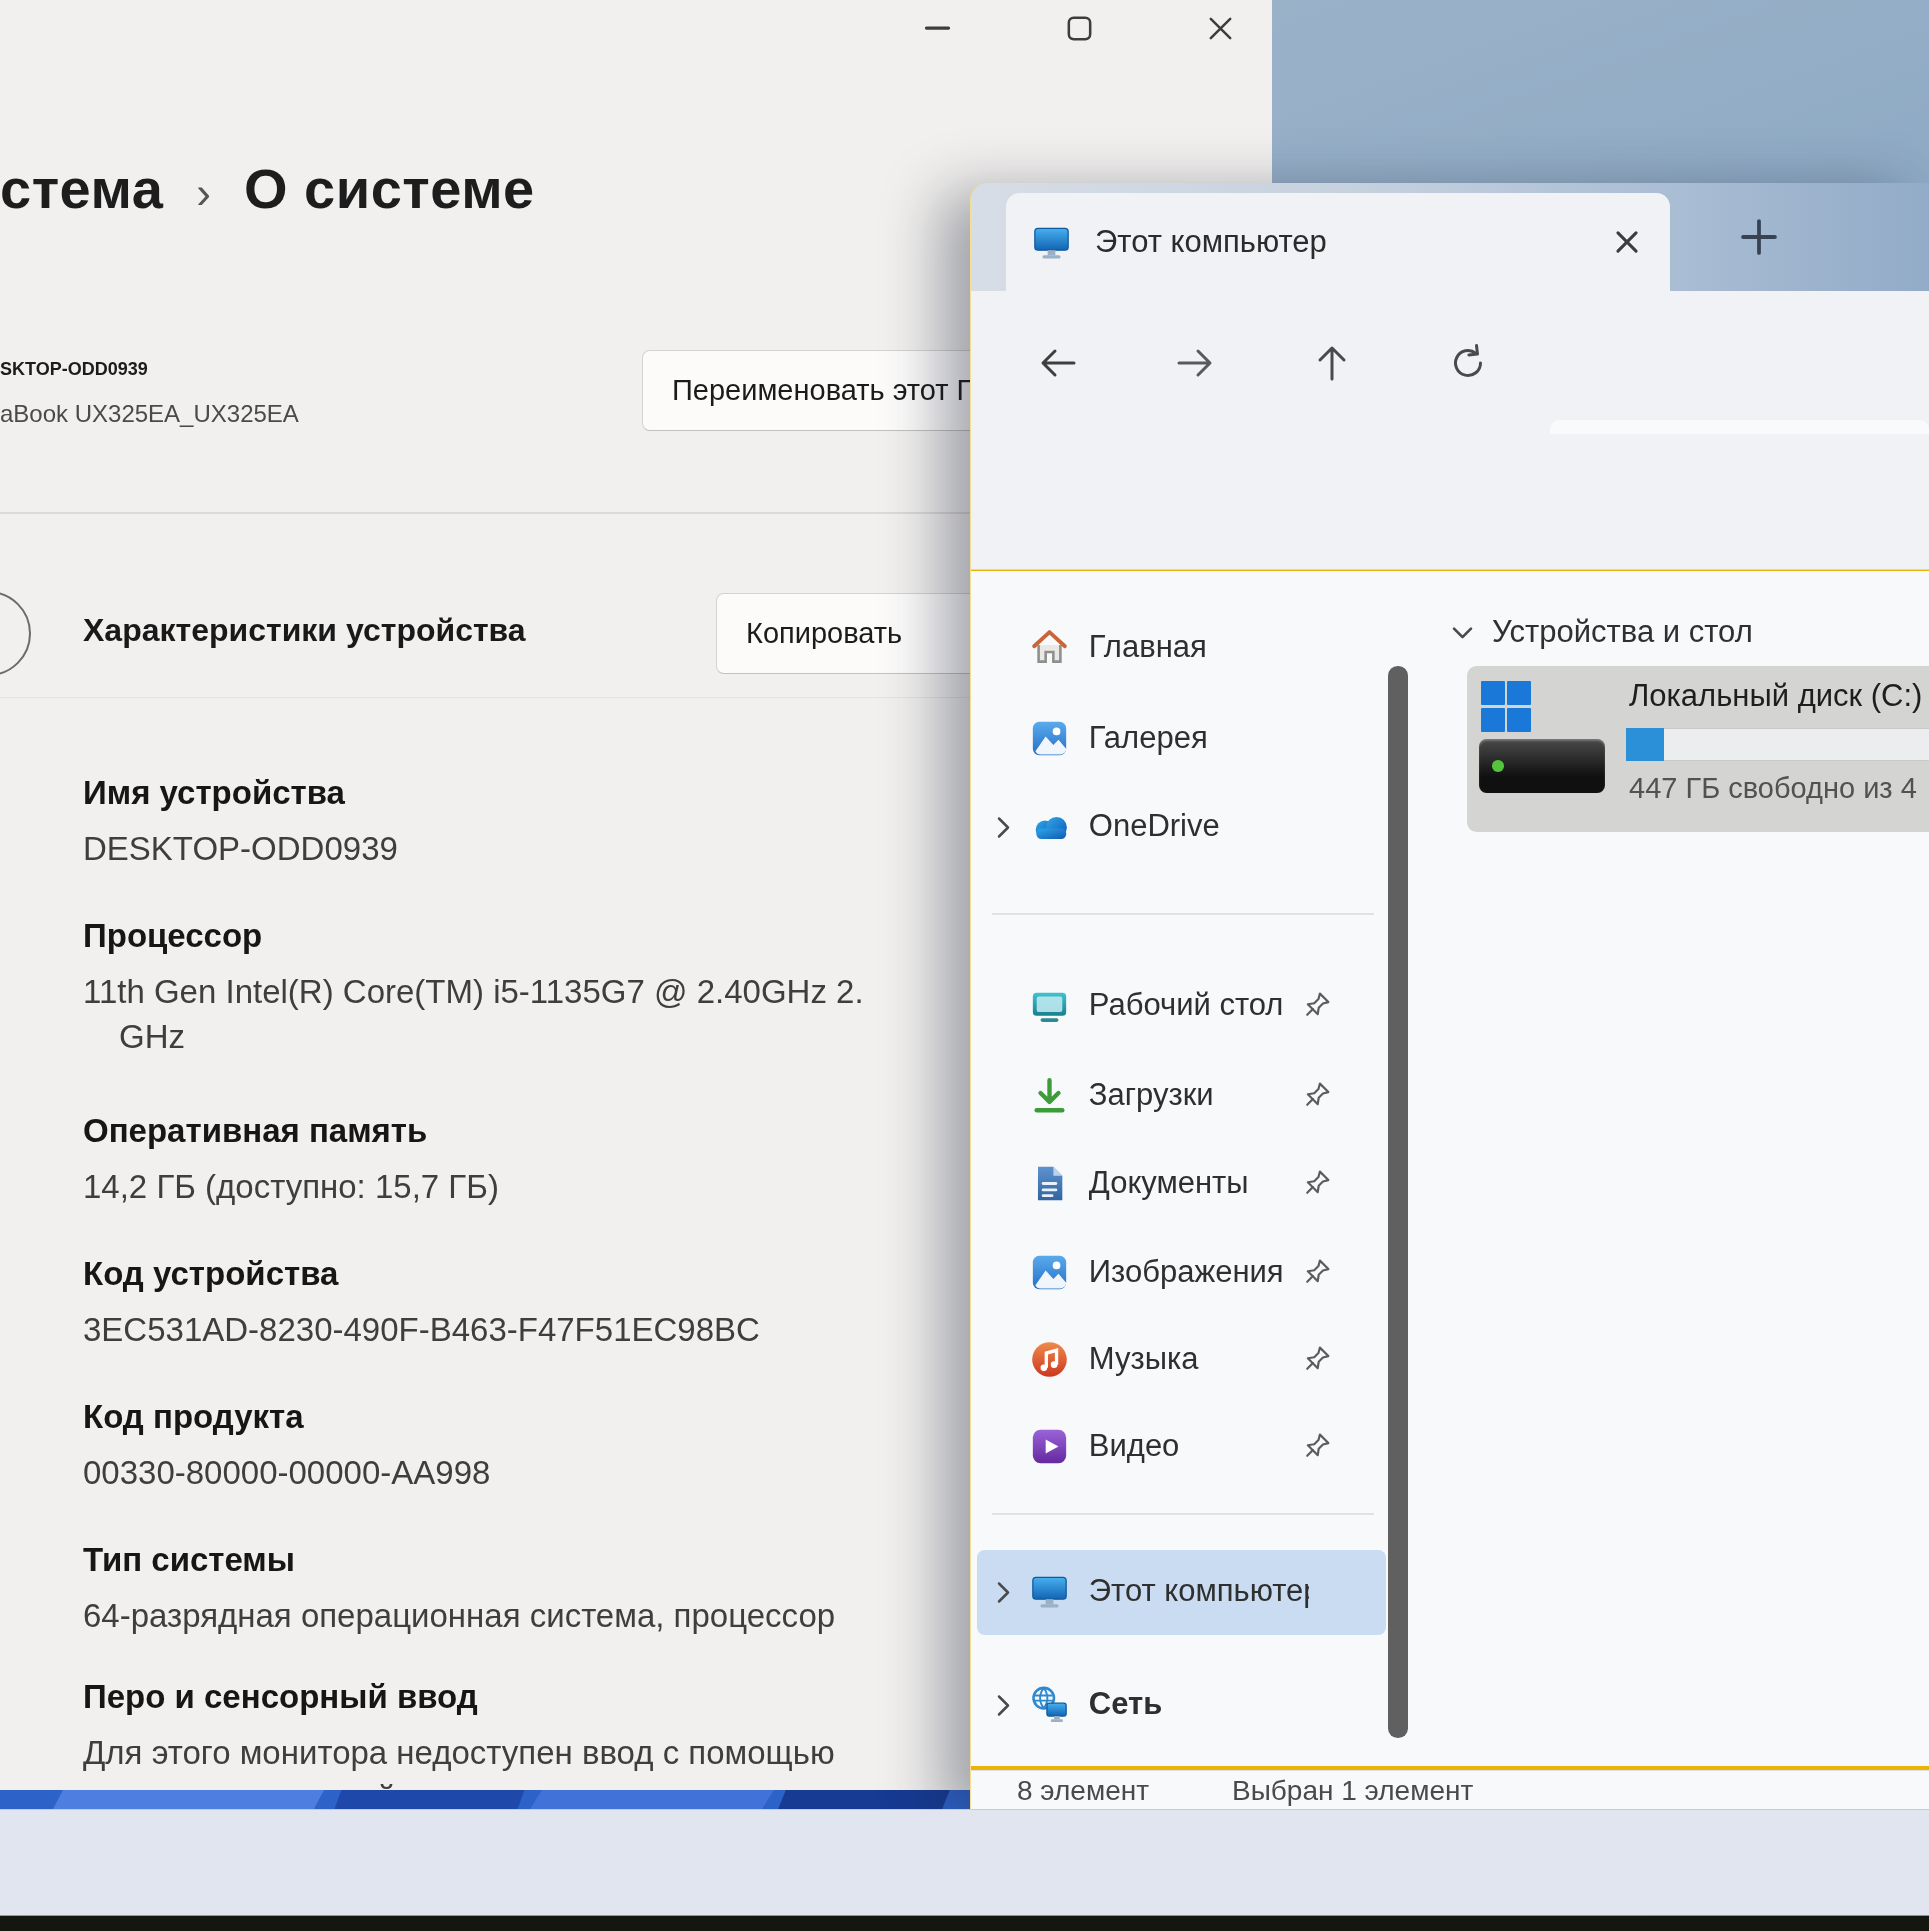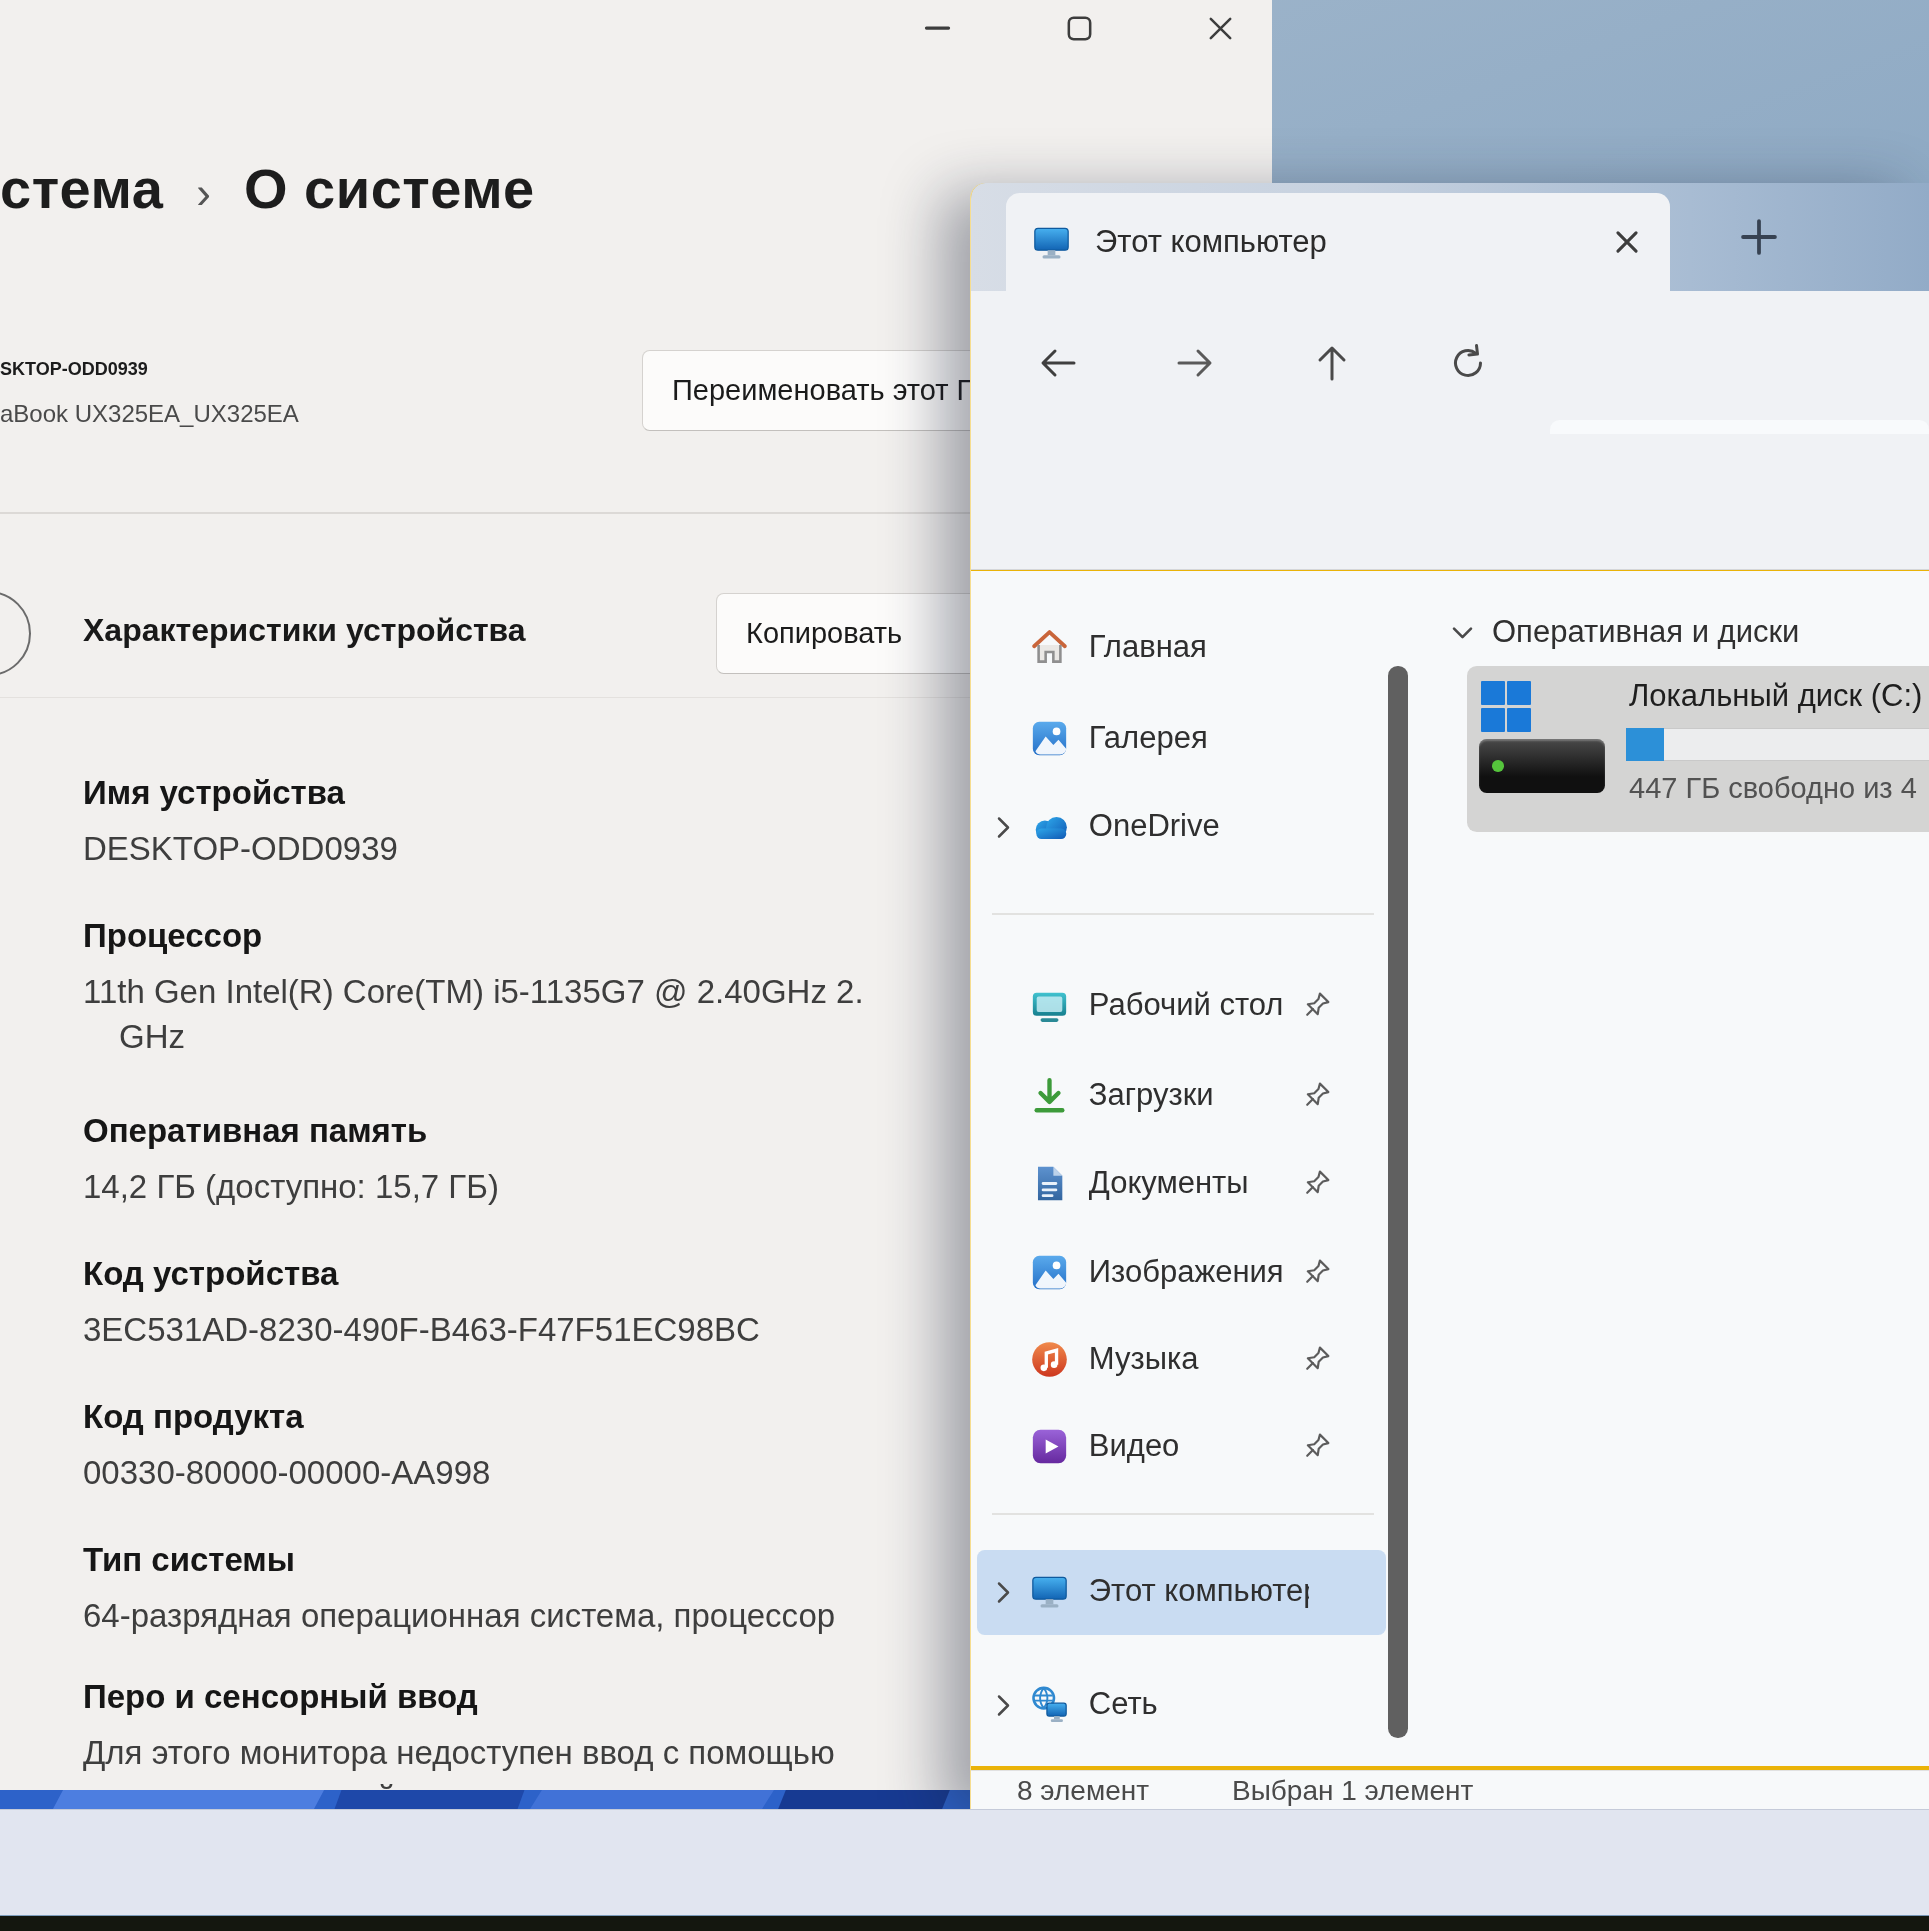--- a/index.html
+++ b/index.html
@@ -463,21 +463,21 @@
       </span>
       <span class="sicon">
         <svg width="41" height="41" viewBox="0 0 32 32">
             <rect x="3" y="5" width="26" height="17" rx="2.5" fill="url(#gmon)" stroke="#0f5a9e"></rect>
             <rect x="13" y="22" width="6" height="4" fill="#9ab0c4"></rect>
             <rect x="9" y="26" width="14" height="2.5" rx="1.2" fill="#9ab0c4"></rect>
           </svg>
       </span>
       <span class="slabel">Этот компьютер</span>
     </div>
-    <div class="srow" style="top:1480px;">
+    <div class="srow" style="top:1480px;font-weight:bold;">
       <span class="schev">
         <svg width="27" height="27" viewBox="0 0 24 24">
             <polyline points="8,4 16,12 8,20" fill="none" stroke="#4a4a4a" stroke-width="2.2" stroke-linecap="round" stroke-linejoin="round"></polyline>
           </svg>
       </span>
       <span class="sicon">
         <svg width="41" height="41" viewBox="0 0 32 32">
             <circle cx="11.5" cy="11" r="8" fill="none" stroke="#2f89d0" stroke-width="2"></circle>
             <path d="M4.5 9 h14 M4.5 13 h14 M11.5 3.2 c-3.8 4.6 -3.8 11 0 15.6 M11.5 3.2 c3.8 4.6 3.8 11 0 15.6" fill="none" stroke="#2f89d0" stroke-width="1.5"></path>
             <rect x="14" y="15" width="15" height="10" rx="1.8" fill="url(#gmon)" stroke="#0f5a9e"></rect>
@@ -488,21 +488,21 @@
       <span class="slabel">Сеть</span>
     </div>
 
     <div id="scrollthumb"></div>
 
     <span class="abs" style="left:477px;top:436px;">
       <svg width="29" height="29" viewBox="0 0 24 24">
           <polyline points="5,8 12,15 19,8" fill="none" stroke="#4a4a4a" stroke-width="2.2" stroke-linecap="round" stroke-linejoin="round"></polyline>
         </svg>
     </span>
-    <span class="grouphdr">Оперативная и диски</span>
+    <span class="grouphdr">Устройства и стол</span>
 
     <div id="tile">
       <div class="abs" style="left:13.5px;top:15.4px;">
         <div class="winlogo">
             <div style="background:#1a79d8;"></div>
             <div style="background:#1a79d8;"></div>
             <div style="background:#1a79d8;"></div>
             <div style="background:#1a79d8;"></div>
           </div>
       </div>

